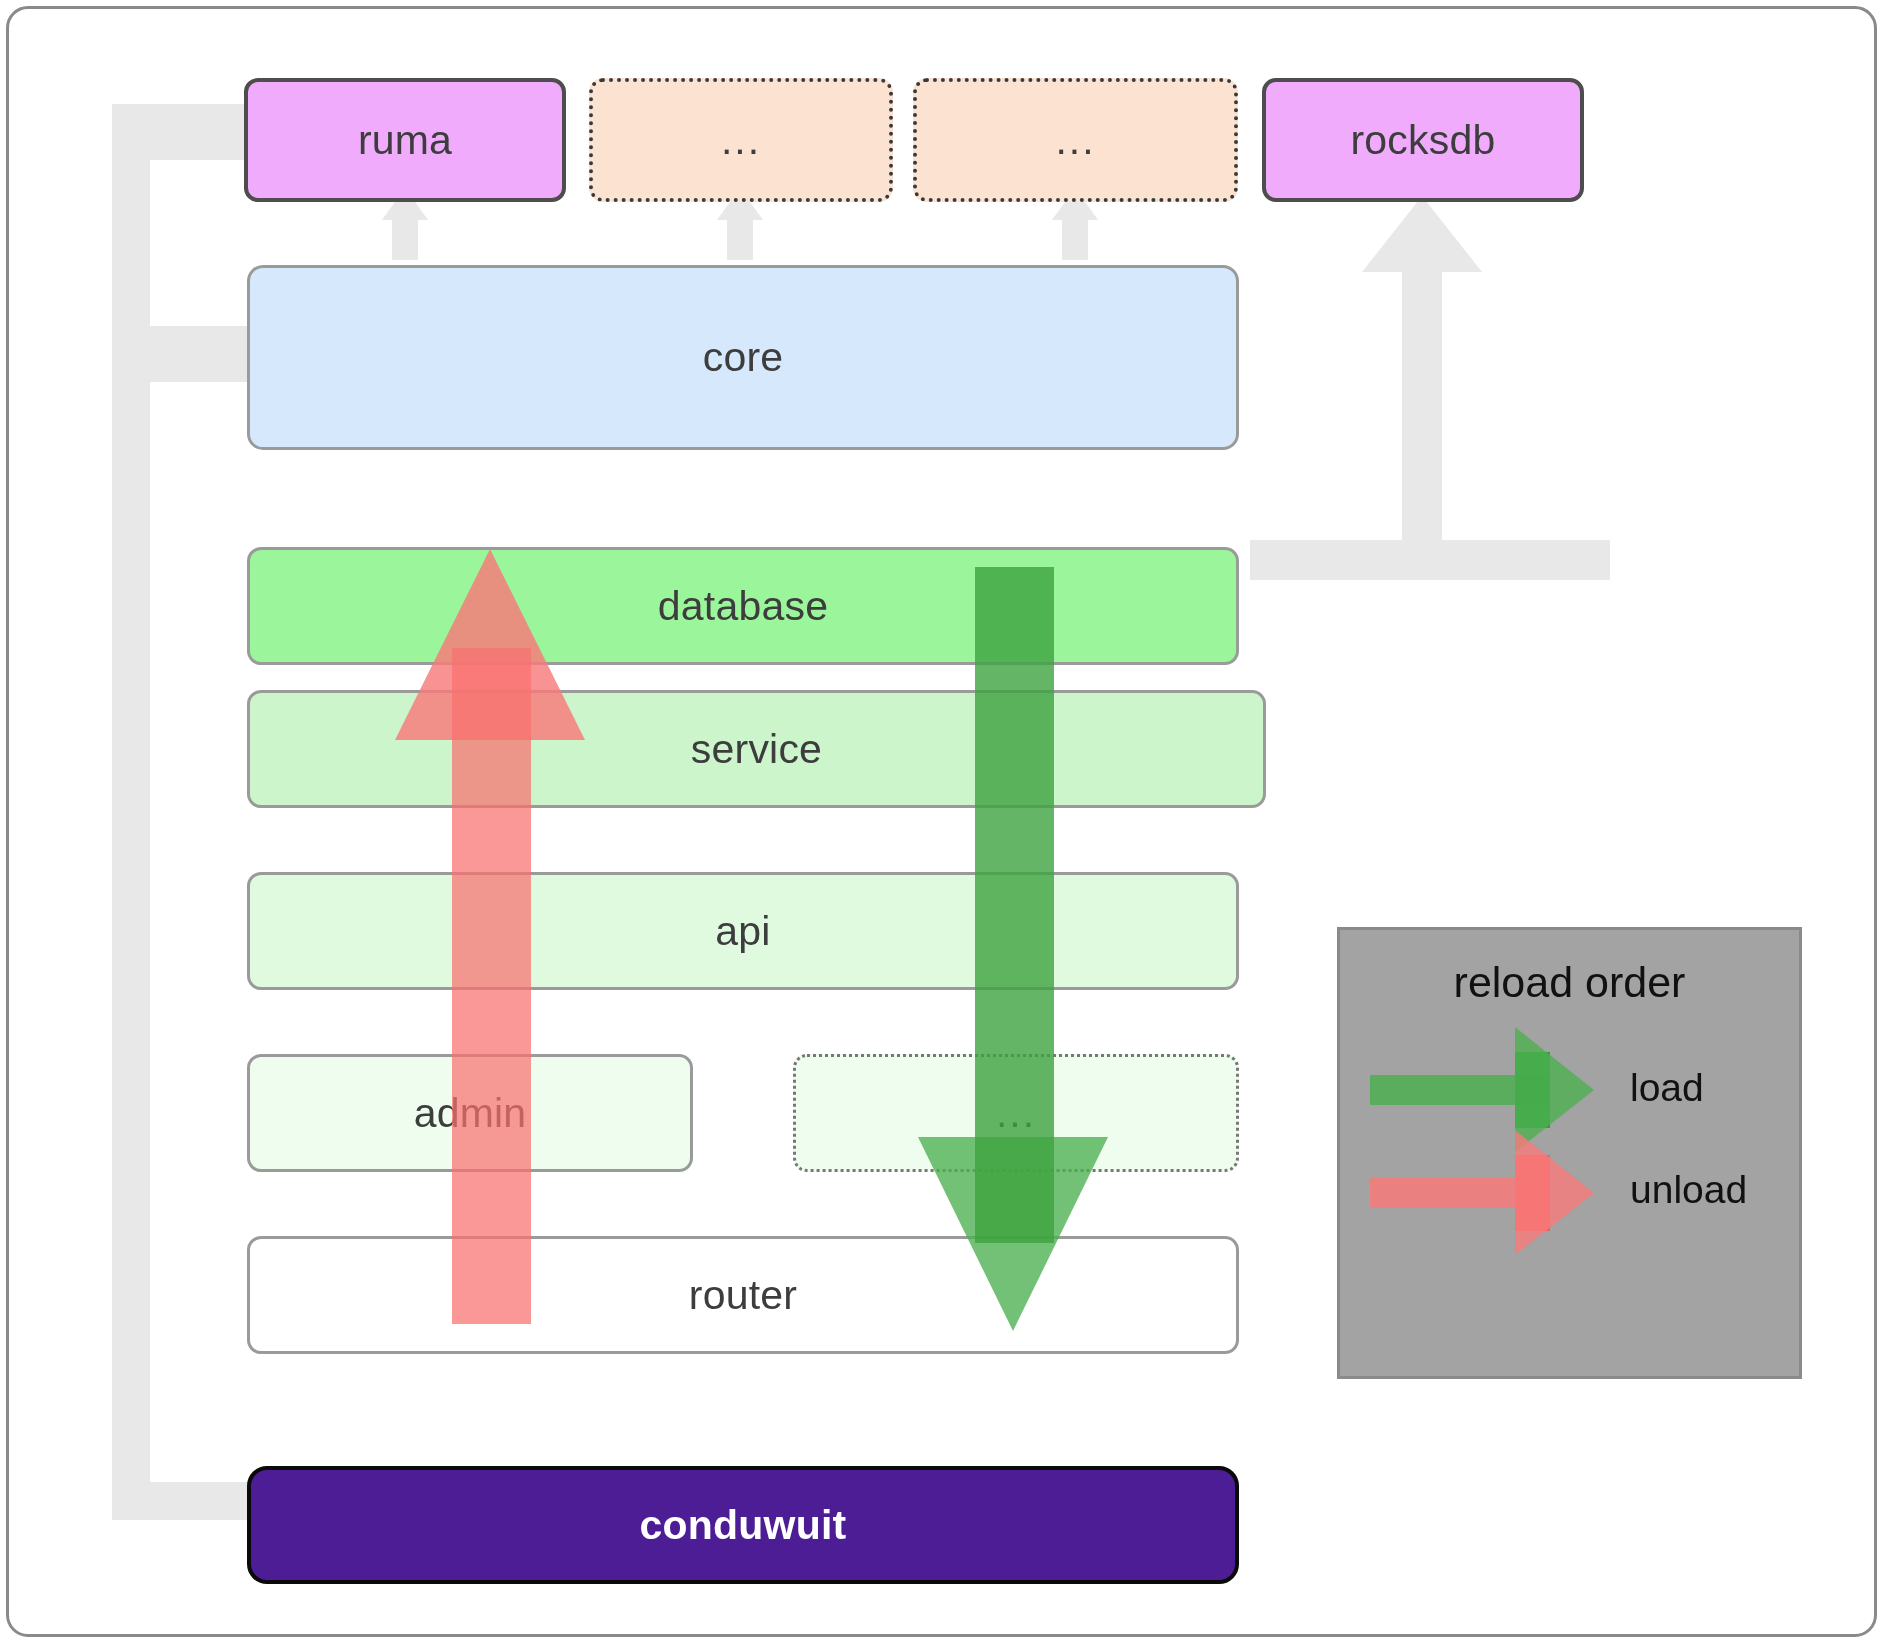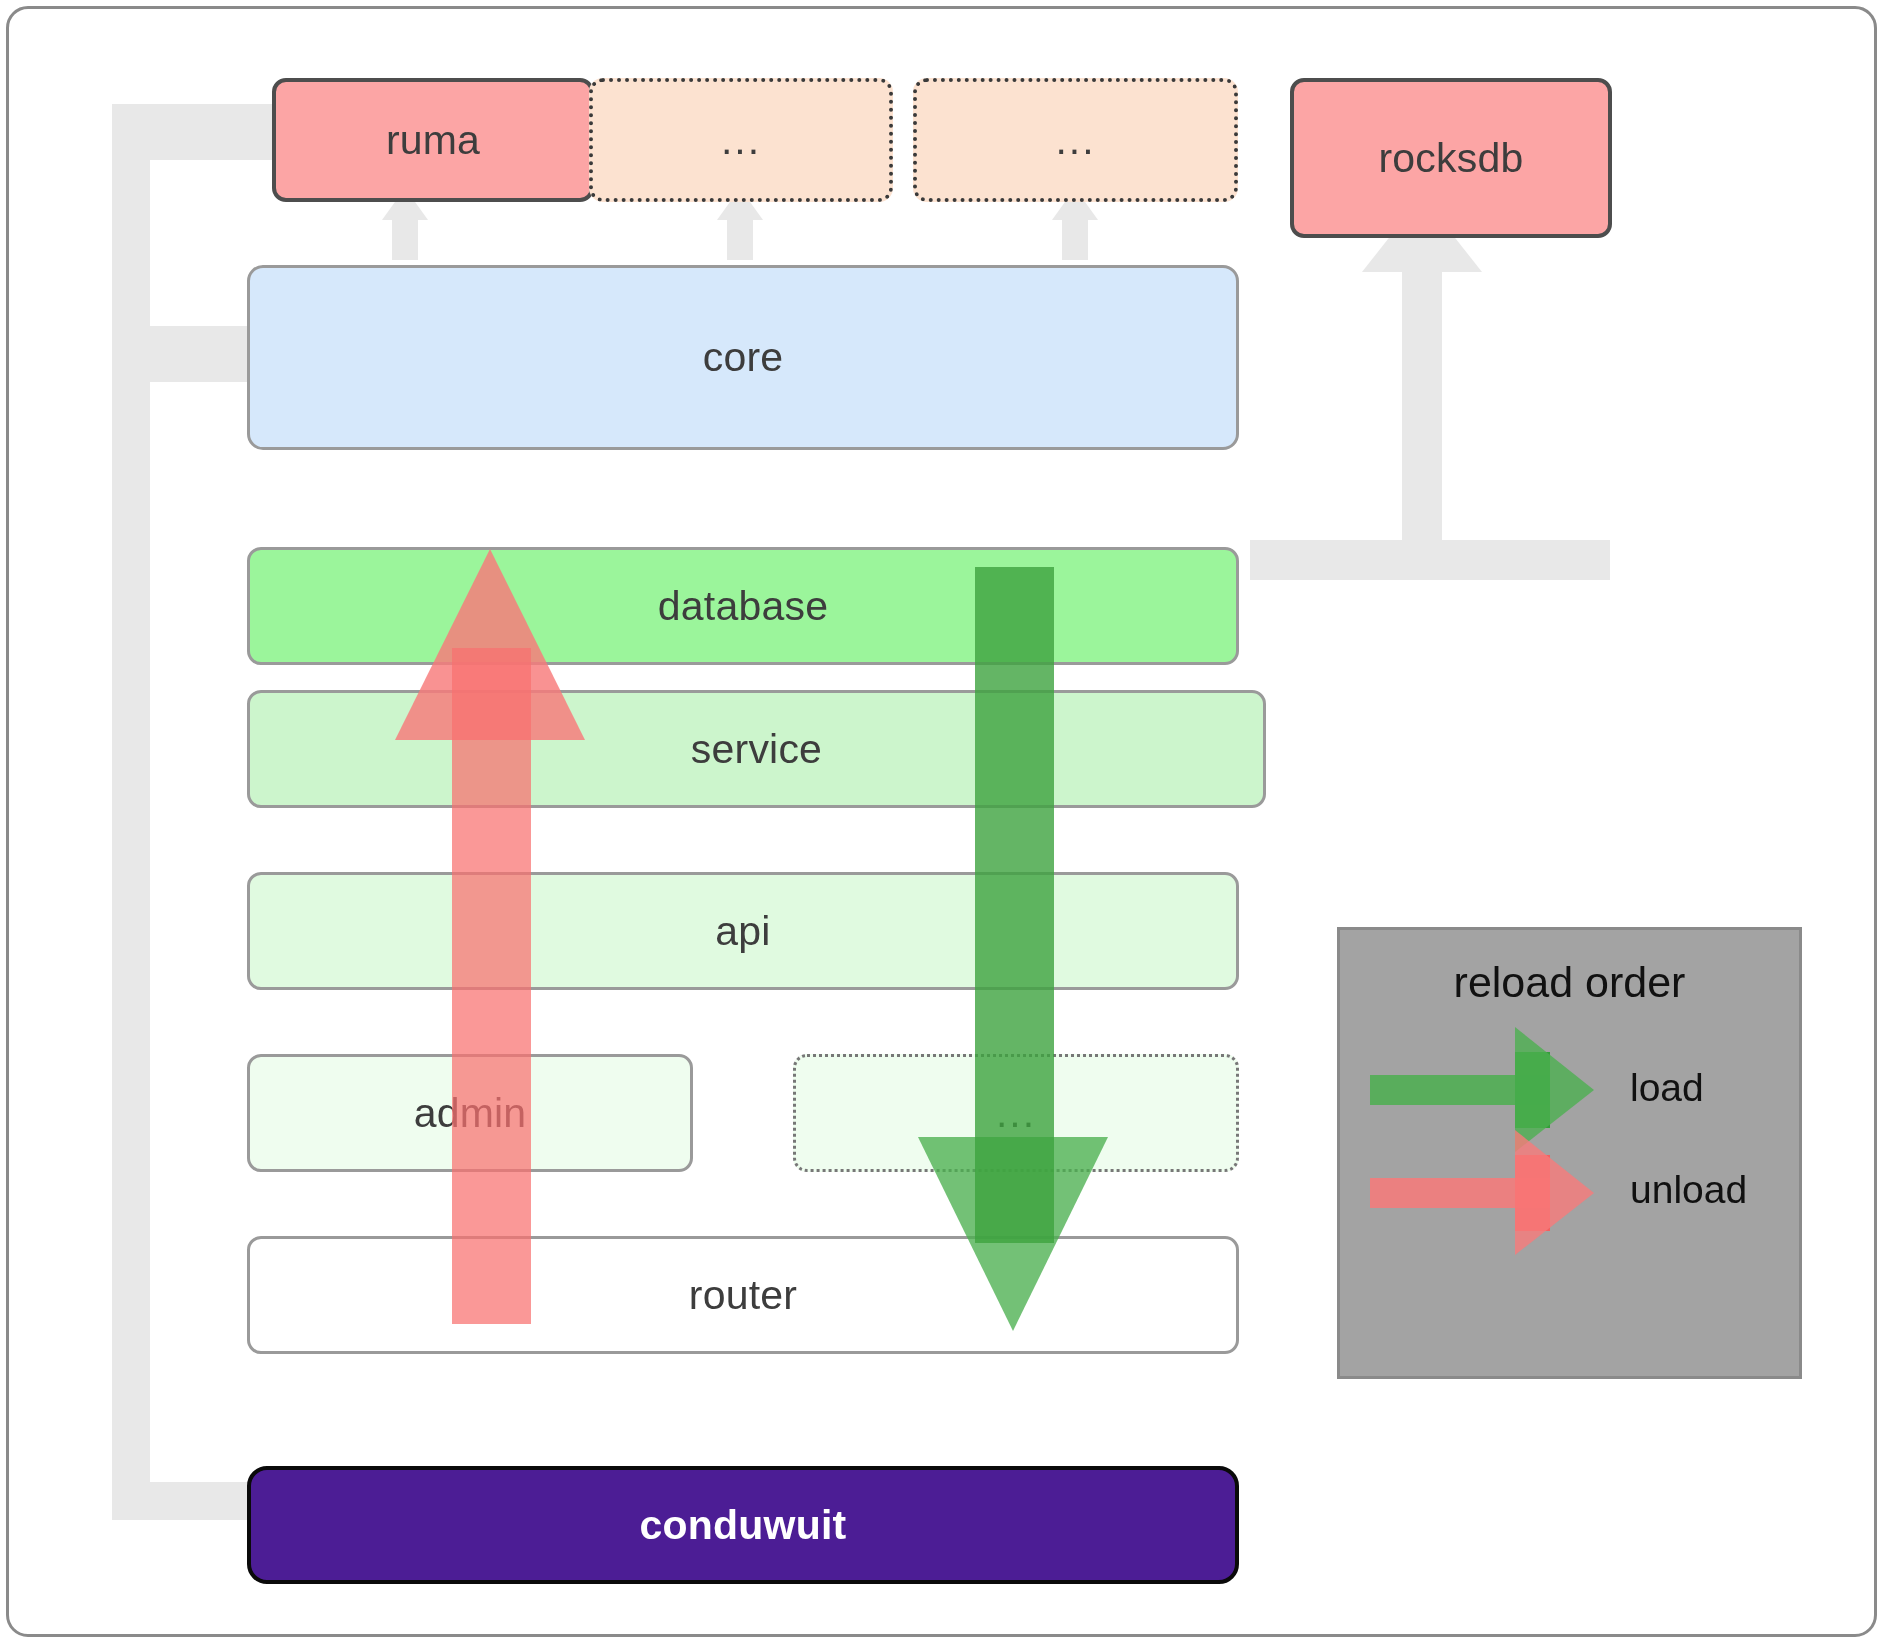--- a/index.html
+++ b/index.html
@@ -29,23 +29,22 @@
     position: absolute;
     display: flex;
     align-items: center;
     justify-content: center;
     border-radius: 14px;
     font-size: 41px;
     color: #3d3d3d;
     letter-spacing: .2px;
   }
   .node.dep {
-    background: #fca5a5;
+    background: #f0abfc;
     border: 4px solid #4d4d4d;
-    margin-left: 28px;
   }
   .node.dep-dotted {
     background: #fce2d0;
     border: 4px dotted #3a3a3a;
   }
   .node.core {
     background: #d6e8fb;
     border: 3px solid #9a9a9a;
     border-radius: 16px;
   }
@@ -164,21 +163,21 @@
   </div>
 
   <div class="node dep-dotted" style="left:589px; top:78px; width:304px; height:124px;">
     <span class="dots">...</span>
   </div>
 
   <div class="node dep-dotted" style="left:913px; top:78px; width:325px; height:124px;">
     <span class="dots">...</span>
   </div>
 
-  <div class="node dep" style="left:1262px; top:78px; width:322px; height:160px;">
+  <div class="node dep" style="left:1262px; top:78px; width:322px; height:124px;">
     <span>rocksdb</span>
   </div>
 
   <div class="node core" style="left:247px; top:265px; width:992px; height:185px;">
     <span>core</span>
   </div>
 
   <div class="node database" style="left:247px; top:508px; width:992px; height:118px;">
     <span>database</span>
   </div>

